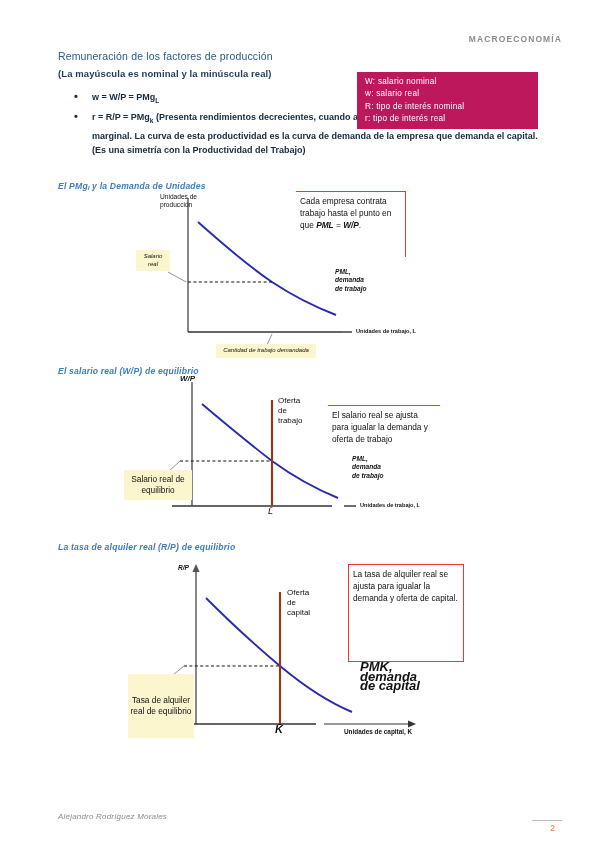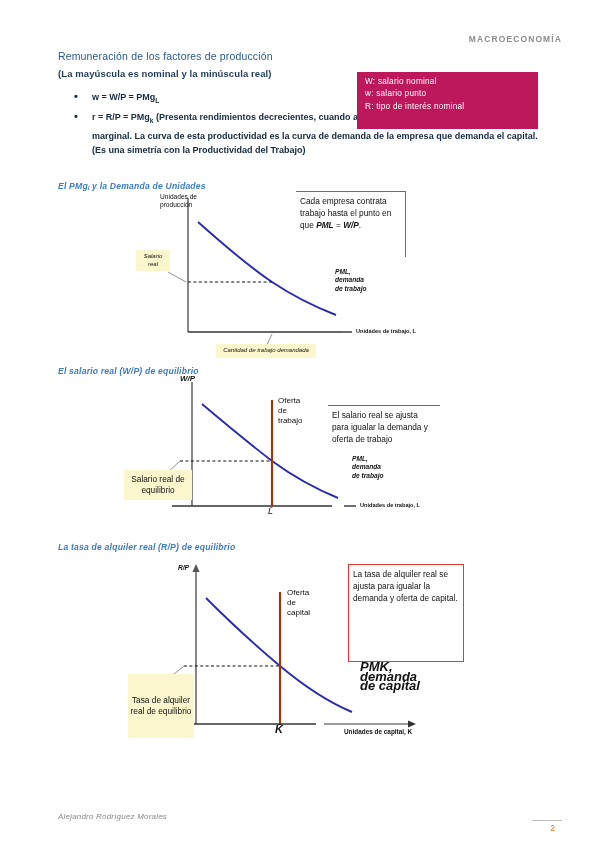--- a/index.html
+++ b/index.html
@@ -189,22 +189,23 @@
   <div class="title">Remuneración de los factores de producción</div>
   <div class="subtitle">(La mayúscula es nominal y la minúscula real)</div>
 
   <ul class="bullets">
     <li><span>w = W/P = PMg</span><span class="sub">L</span></li>
     <li><span>r = R/P = PMg</span><span class="sub">k</span><span> (Presenta rendimientos decrecientes, cuando aumenta K disminuye su productividad marginal. La curva de esta productividad es la curva de demanda de la empresa que demanda el capital. (Es una simetría con la Productividad del Trabajo)</span></li>
   </ul>
 
   <div class="def-box">
     <div>W: salario nominal</div>
-    <div>w: salario punto</div>
+    <div>w: salario real</div>
     <div>R: tipo de interés nominal</div>
+    <div>r: tipo de interés real</div>
   </div>
 
   <div class="sec-head" id="sec-head-1">El PMgₗ y la Demanda de Unidades</div>
 
   <div class="figure" id="figure-1">
     <svg class="fig-svg" width="320" height="160" viewBox="0 0 320 160">
 
       <line x1="68" y1="4" x2="68" y2="138" stroke="#555" stroke-width="1.4"></line>
       <line x1="68" y1="138" x2="222" y2="138" stroke="#333" stroke-width="1.4"></line>
 

